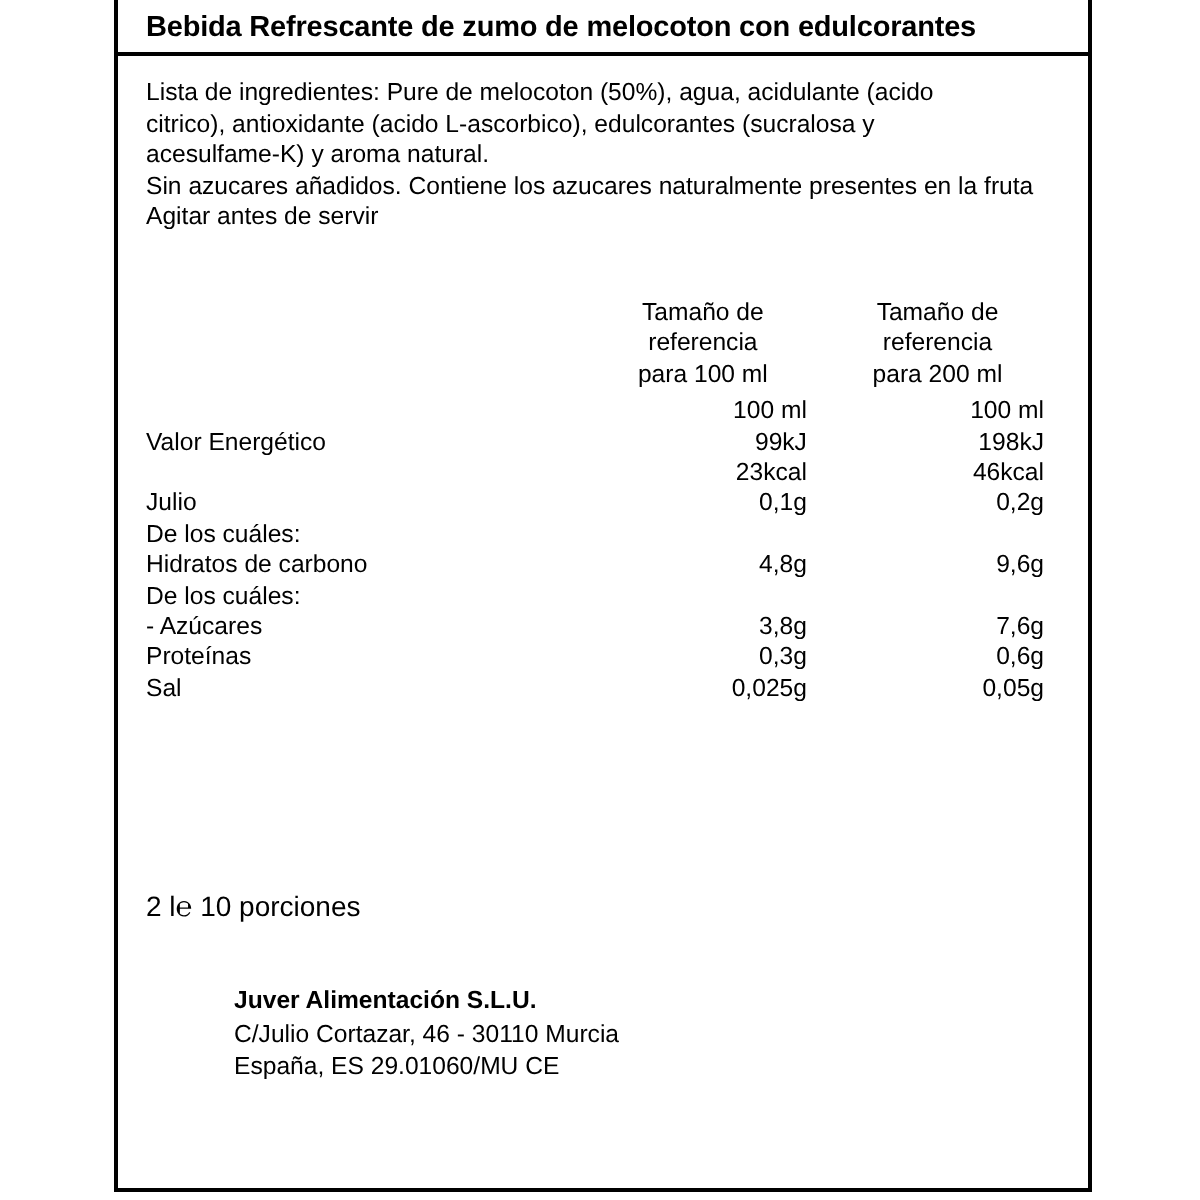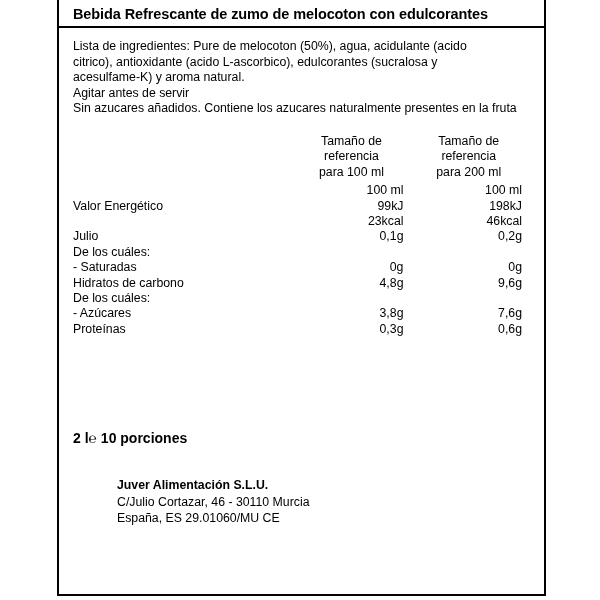--- a/index.html
+++ b/index.html
@@ -46,21 +46,21 @@
 
   .ingredients {
     padding-top: 11px;
     font-size: 12.3px;
     line-height: 15.6px;
   }
   .ing-line { white-space: nowrap; }
 
   
   .nutri {
-    margin-top: 17px;
+    margin-top: 32px;
     width: 100%;
     border-collapse: collapse;
     font-size: 12.3px;
   }
   .nutri td {
     padding: 0;
     line-height: 15.4px;
     vertical-align: bottom;
     white-space: nowrap;
   }
@@ -87,21 +87,21 @@
 
   .storage {
     font-size: 12.3px;
     line-height: 15.6px;
   }
   .storage div { white-space: nowrap; }
 
   .portion {
     margin-top: 19px;
     font-size: 14px;
-    font-weight: bold;
+    font-weight: normal;
     white-space: nowrap;
   }
 
   .company {
     margin-top: 31px;
     font-size: 12.3px;
     line-height: 16.4px;
   }
   .company .name {
     font-weight: bold;
@@ -116,22 +116,22 @@
 
   <div class="title-row">
     <div class="title-text">Bebida Refrescante de zumo de melocoton con edulcorantes</div>
   </div>
 
   <div class="section">
     <div class="ingredients">
       <div class="ing-line">Lista de ingredientes: Pure de melocoton (50%), agua, acidulante (acido</div>
       <div class="ing-line">citrico), antioxidante (acido L-ascorbico), edulcorantes (sucralosa y</div>
       <div class="ing-line">acesulfame-K) y aroma natural.</div>
+      <div class="ing-line">Sin azucares añadidos. Contiene los azucares naturalmente presentes en la fruta</div>
       <div class="ing-line">Agitar antes de servir</div>
-      <div class="ing-line">Sin azucares añadidos. Contiene los azucares naturalmente presentes en la fruta</div>
     </div>
 
     <table class="nutri">
       <tbody>
         <tr class="head">
           <td class="c-label"></td>
           <td class="h1">
             <span>Tamaño de referencia</span><br>
             <span>para 100 ml</span>
           </td>
@@ -166,43 +166,43 @@
             <td class="c-label">Julio</td>
             <td class="c-v1">0,1g</td>
             <td class="c-v2">0,2g</td>
           </tr>
           <tr>
             <td class="c-label indent1">De los cuáles:</td>
             <td class="c-v1"></td>
             <td class="c-v2"></td>
           </tr>
           <tr>
-            <td class="c-label indent2">- Saturadas</td>
-            <td class="c-v1">0g</td>
-            <td class="c-v2">0g</td>
-          </tr>
-          <tr>
             <td class="c-label">Hidratos  de  carbono</td>
             <td class="c-v1">4,8g</td>
             <td class="c-v2">9,6g</td>
           </tr>
           <tr>
             <td class="c-label indent1">De los cuáles:</td>
             <td class="c-v1"></td>
             <td class="c-v2"></td>
           </tr>
           <tr>
             <td class="c-label indent2">- Azúcares</td>
             <td class="c-v1">3,8g</td>
             <td class="c-v2">7,6g</td>
           </tr>
           <tr>
             <td class="c-label">Proteínas</td>
             <td class="c-v1">0,3g</td>
             <td class="c-v2">0,6g</td>
+          </tr>
+          <tr>
+            <td class="c-label">Sal</td>
+            <td class="c-v1">0,025g</td>
+            <td class="c-v2">0,05g</td>
           </tr>
         </tbody>
     </table>
 
     <div class="gap-block"></div>
 
 
     <div class="portion">2 l℮  10 porciones</div>
 
     <div class="company">

